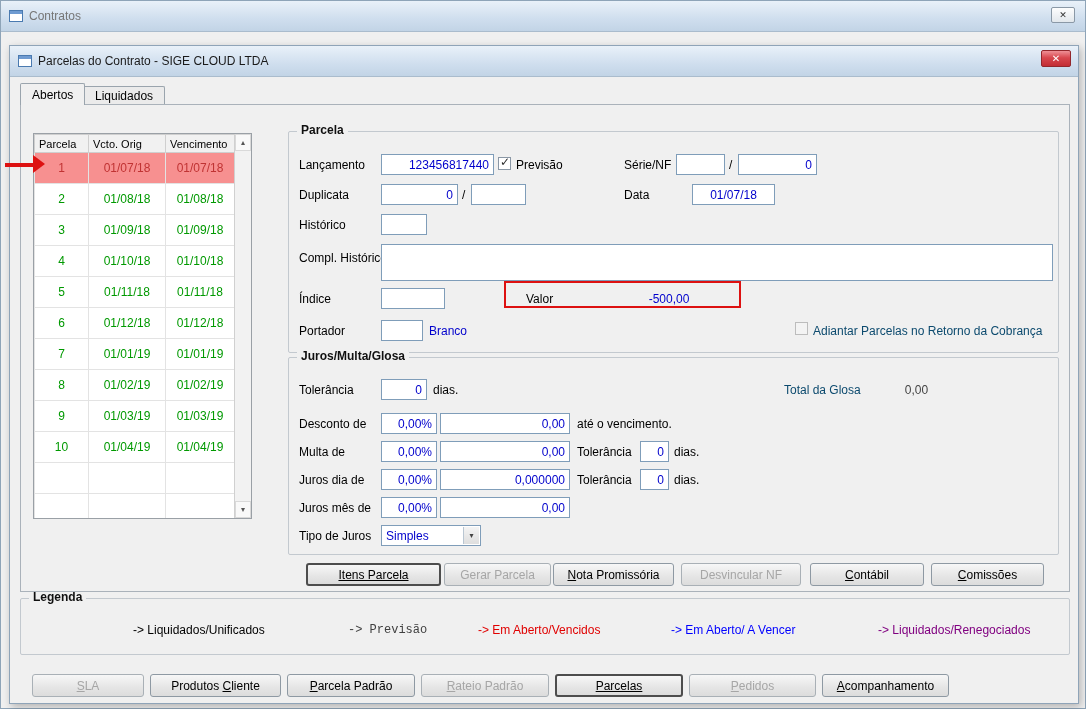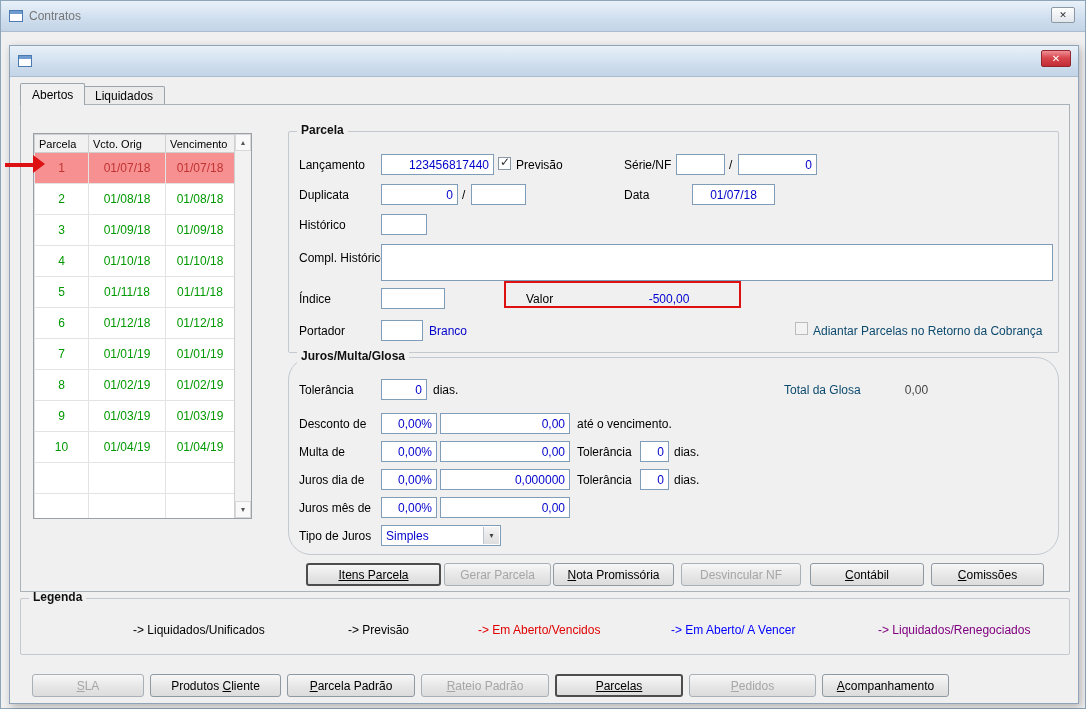--- a/index.html
+++ b/index.html
@@ -33,21 +33,21 @@
   .grid-table td { height:31px; border:1px solid #e3e3e3; font-size:12px; text-align:center; color:#009900; }
   .grid-table tr.selected td { background:#f79090; color:#c03333; }
   #grid-scroll { position:absolute; right:0; top:0; width:17px; height:100%; background:#f2f2f2; border-left:1px solid #d0d0d0; }
   .scroll-btn { position:absolute; left:0; width:16px; height:17px; background:#f9f9f9; border:1px solid #d9d9d9; display:flex; align-items:center; justify-content:center; font-size:8px; color:#555; }
   .scroll-btn.up { top:0; }  .scroll-btn.down { bottom:0; }
 
   
   .gbox { position:absolute; border:1px solid #c3c9cf; border-radius:2px; }
   .gtitle { position:absolute; top:-9px; left:8px; background:#f0f0f0; padding:0 4px; font-weight:bold; font-size:12px; color:#101010; }
   #gb-parcela { left:267px; top:26px; width:771px; height:222px; }
-  #gb-juros { left:267px; top:252px; width:771px; height:198px;border-radius:23px; }
+  #gb-juros { left:267px; top:252px; width:771px; height:198px; }
   #gb-legend { left:10px; top:552px; width:1050px; height:57px; }
 
   .lbl { position:absolute; font-size:12px; color:#000; white-space:nowrap; }
   .lbl.gray { color:#0c4a6e; }
   .fld { position:absolute; height:21px; border:1px solid #7f9db9; background:#fff; font-size:12px; color:#0000cc; display:flex; align-items:center; padding:0 4px; white-space:nowrap; overflow:hidden; }
   .fld.num { justify-content:flex-end; }
   .fld.center { justify-content:center; }
   .val { position:absolute; font-size:12px; color:#0000cc; white-space:nowrap; }
   .val.num { text-align:center; }
   .cb { position:absolute; width:13px; height:13px; background:#fff; border:1px solid #8a97a5; }
@@ -72,21 +72,21 @@
 
   
   #tol-lbl{left:10px;top:25px} #tol-fld{left:92px;top:21px;width:46px} #tol-dias{left:144px;top:25px}
   #glosa-lbl{left:495px;top:25px} #glosa-val{left:590px;top:25px;width:75px;color:#444}
   #desc-lbl{left:10px;top:59px} #desc-pct{left:92px;top:55px;width:56px} #desc-val{left:151px;top:55px;width:130px} #ate-lbl{left:288px;top:59px}
   #multa-lbl{left:10px;top:87px} #multa-pct{left:92px;top:83px;width:56px} #multa-val{left:151px;top:83px;width:130px}
   #tol2-lbl{left:288px;top:87px} #tol2-fld{left:351px;top:83px;width:29px} #dias2-lbl{left:385px;top:87px}
   #jdia-lbl{left:10px;top:115px} #jdia-pct{left:92px;top:111px;width:56px} #jdia-val{left:151px;top:111px;width:130px}
   #tol3-lbl{left:288px;top:115px} #tol3-fld{left:351px;top:111px;width:29px} #dias3-lbl{left:385px;top:115px}
   #jmes-lbl{left:10px;top:143px} #jmes-pct{left:92px;top:139px;width:56px} #jmes-val{left:151px;top:139px;width:130px}
-  #tipo-lbl{left:10px;top:171px} #tipo-select{left:92px;top:167px;width:120px;padding-right:18px}
+  #tipo-lbl{left:10px;top:171px} #tipo-select{left:92px;top:167px;width:100px;padding-right:18px}
   .select-arrow { position:absolute; right:1px; top:1px; bottom:1px; width:16px; background:linear-gradient(#f4f4f4,#dedede); border-left:1px solid #b9c6d2; display:flex; align-items:center; justify-content:center; font-size:8px; color:#444; }
 
   
   #action-buttons { position:absolute; left:0; top:458px; right:0; height:25px; }
   #bottom-buttons { position:absolute; left:0; top:628px; right:0; height:25px; }
   button { position:absolute; height:23px; background:linear-gradient(#f7f7f7,#e5e5e5 60%,#dcdcdc); border:1px solid #8e99a3; border-radius:3px; font-size:12px; color:#000; text-align:center; padding:0; cursor:default; }
   button.default { border:2px solid #4d4d4d; }
   button.disabled { color:#a6a6a6; border-color:#a9b0b6; }
   .abtn0{left:285px;width:135px} .abtn1{left:423px;width:107px} .abtn2{left:532px;width:121px}
   .abtn3{left:660px;width:120px} .abtn4{left:789px;width:114px} .abtn5{left:910px;width:113px}
@@ -108,20 +108,21 @@
 <div id="outer">
   <div class="titlebar">
     <span class="app-icon"></span>
     <span class="outer-title">Contratos</span>
     <span class="outer-close">✕</span>
   </div>
 
   <div id="dialog">
     <div class="titlebar dlg-tb">
       <span class="app-icon"></span>
+      <span class="dlg-title">Parcelas do Contrato - SIGE CLOUD LTDA</span>
       <span class="dlg-close">✕</span>
     </div>
 
     <div class="tab active" id="tab-abertos">Abertos</div>
     <div class="tab" id="tab-liquidados">Liquidados</div>
 
     <div id="tabpage">
 
       <div id="grid">
         <table class="grid-table">
@@ -277,21 +278,21 @@
           <button class="abtn3 disabled">Desvincular NF</button>
           <button class="abtn4"><u>C</u>ontábil</button>
           <button class="abtn5"><u>C</u>omissões</button>
         </div>
     </div>
 
     <div class="gbox" id="gb-legend">
       <span class="gtitle">Legenda</span>
       <div id="legend-items">
           <span class="leg leg0" style="color: rgb(0, 0, 0);">-&gt; Liquidados/Unificados</span>
-          <span class="leg leg1" style="color: #000000;">-&gt; Previsão</span>
+          <span class="leg leg1" style="color: #404040; font-family: Liberation Mono, monospace;">-&gt; Previsão</span>
           <span class="leg leg2" style="color: rgb(224, 0, 0);">-&gt; Em Aberto/Vencidos</span>
           <span class="leg leg3" style="color: rgb(0, 0, 255);">-&gt; Em Aberto/ A Vencer</span>
           <span class="leg leg4" style="color: rgb(128, 0, 128);">-&gt; Liquidados/Renegociados</span>
         </div>
     </div>
 
     <div id="bottom-buttons">
         <button class="bbtn0 disabled"><u>S</u>LA</button>
         <button class="bbtn1">Produtos <u>C</u>liente</button>
         <button class="bbtn2"><u>P</u>arcela Padrão</button>

